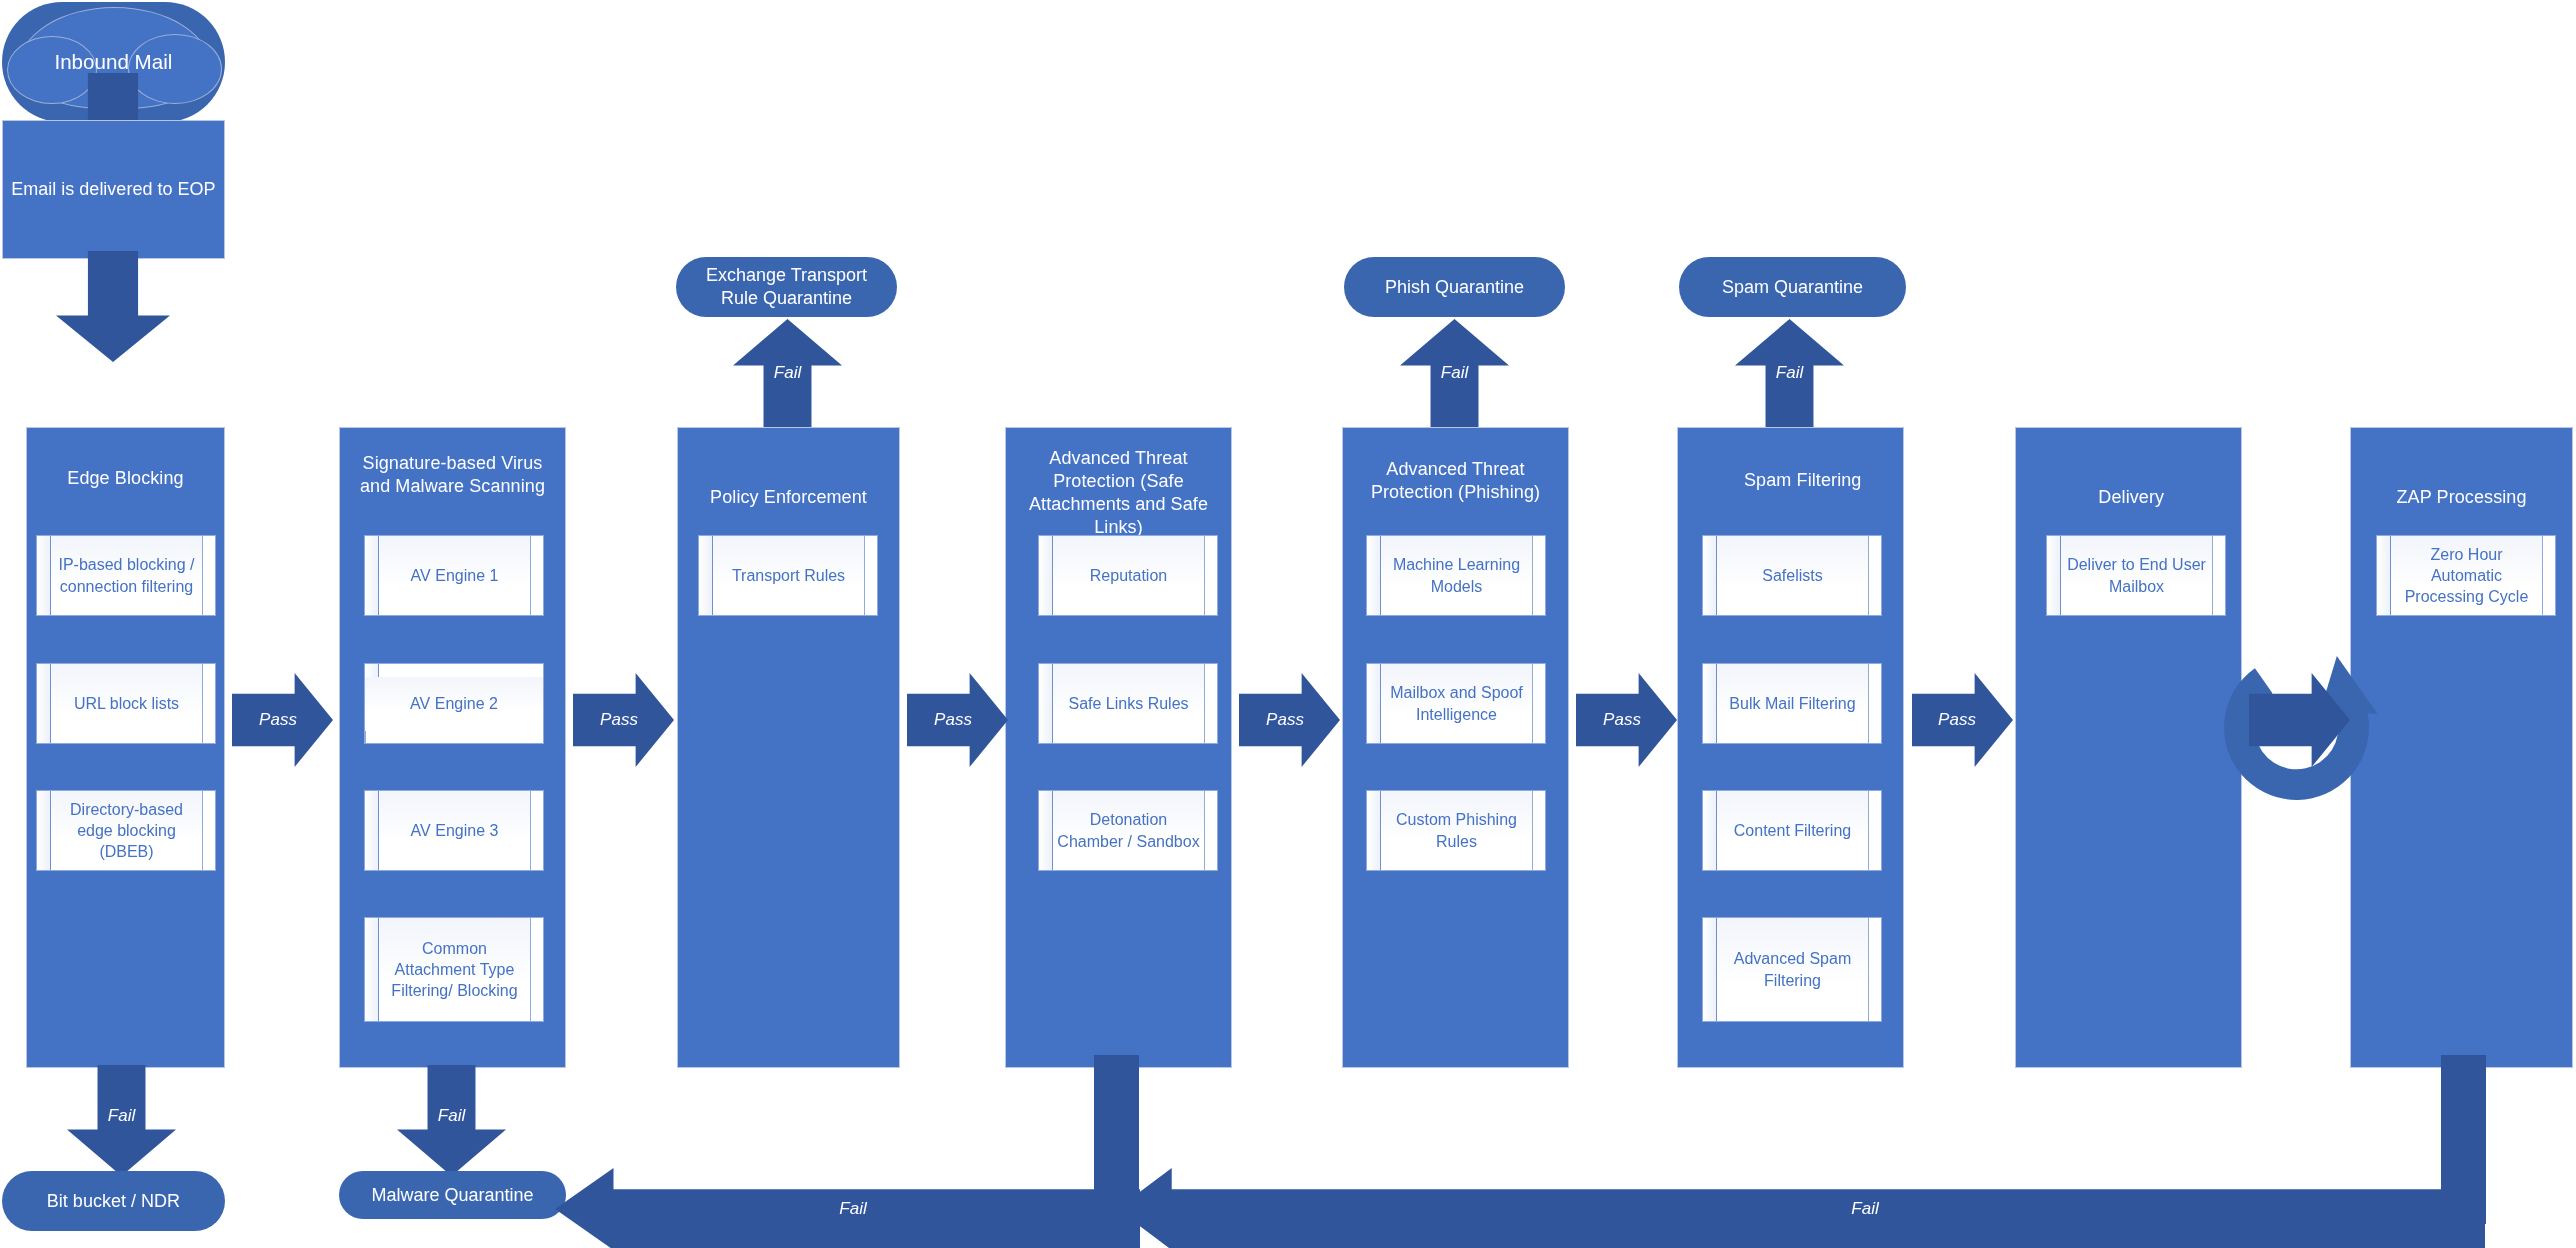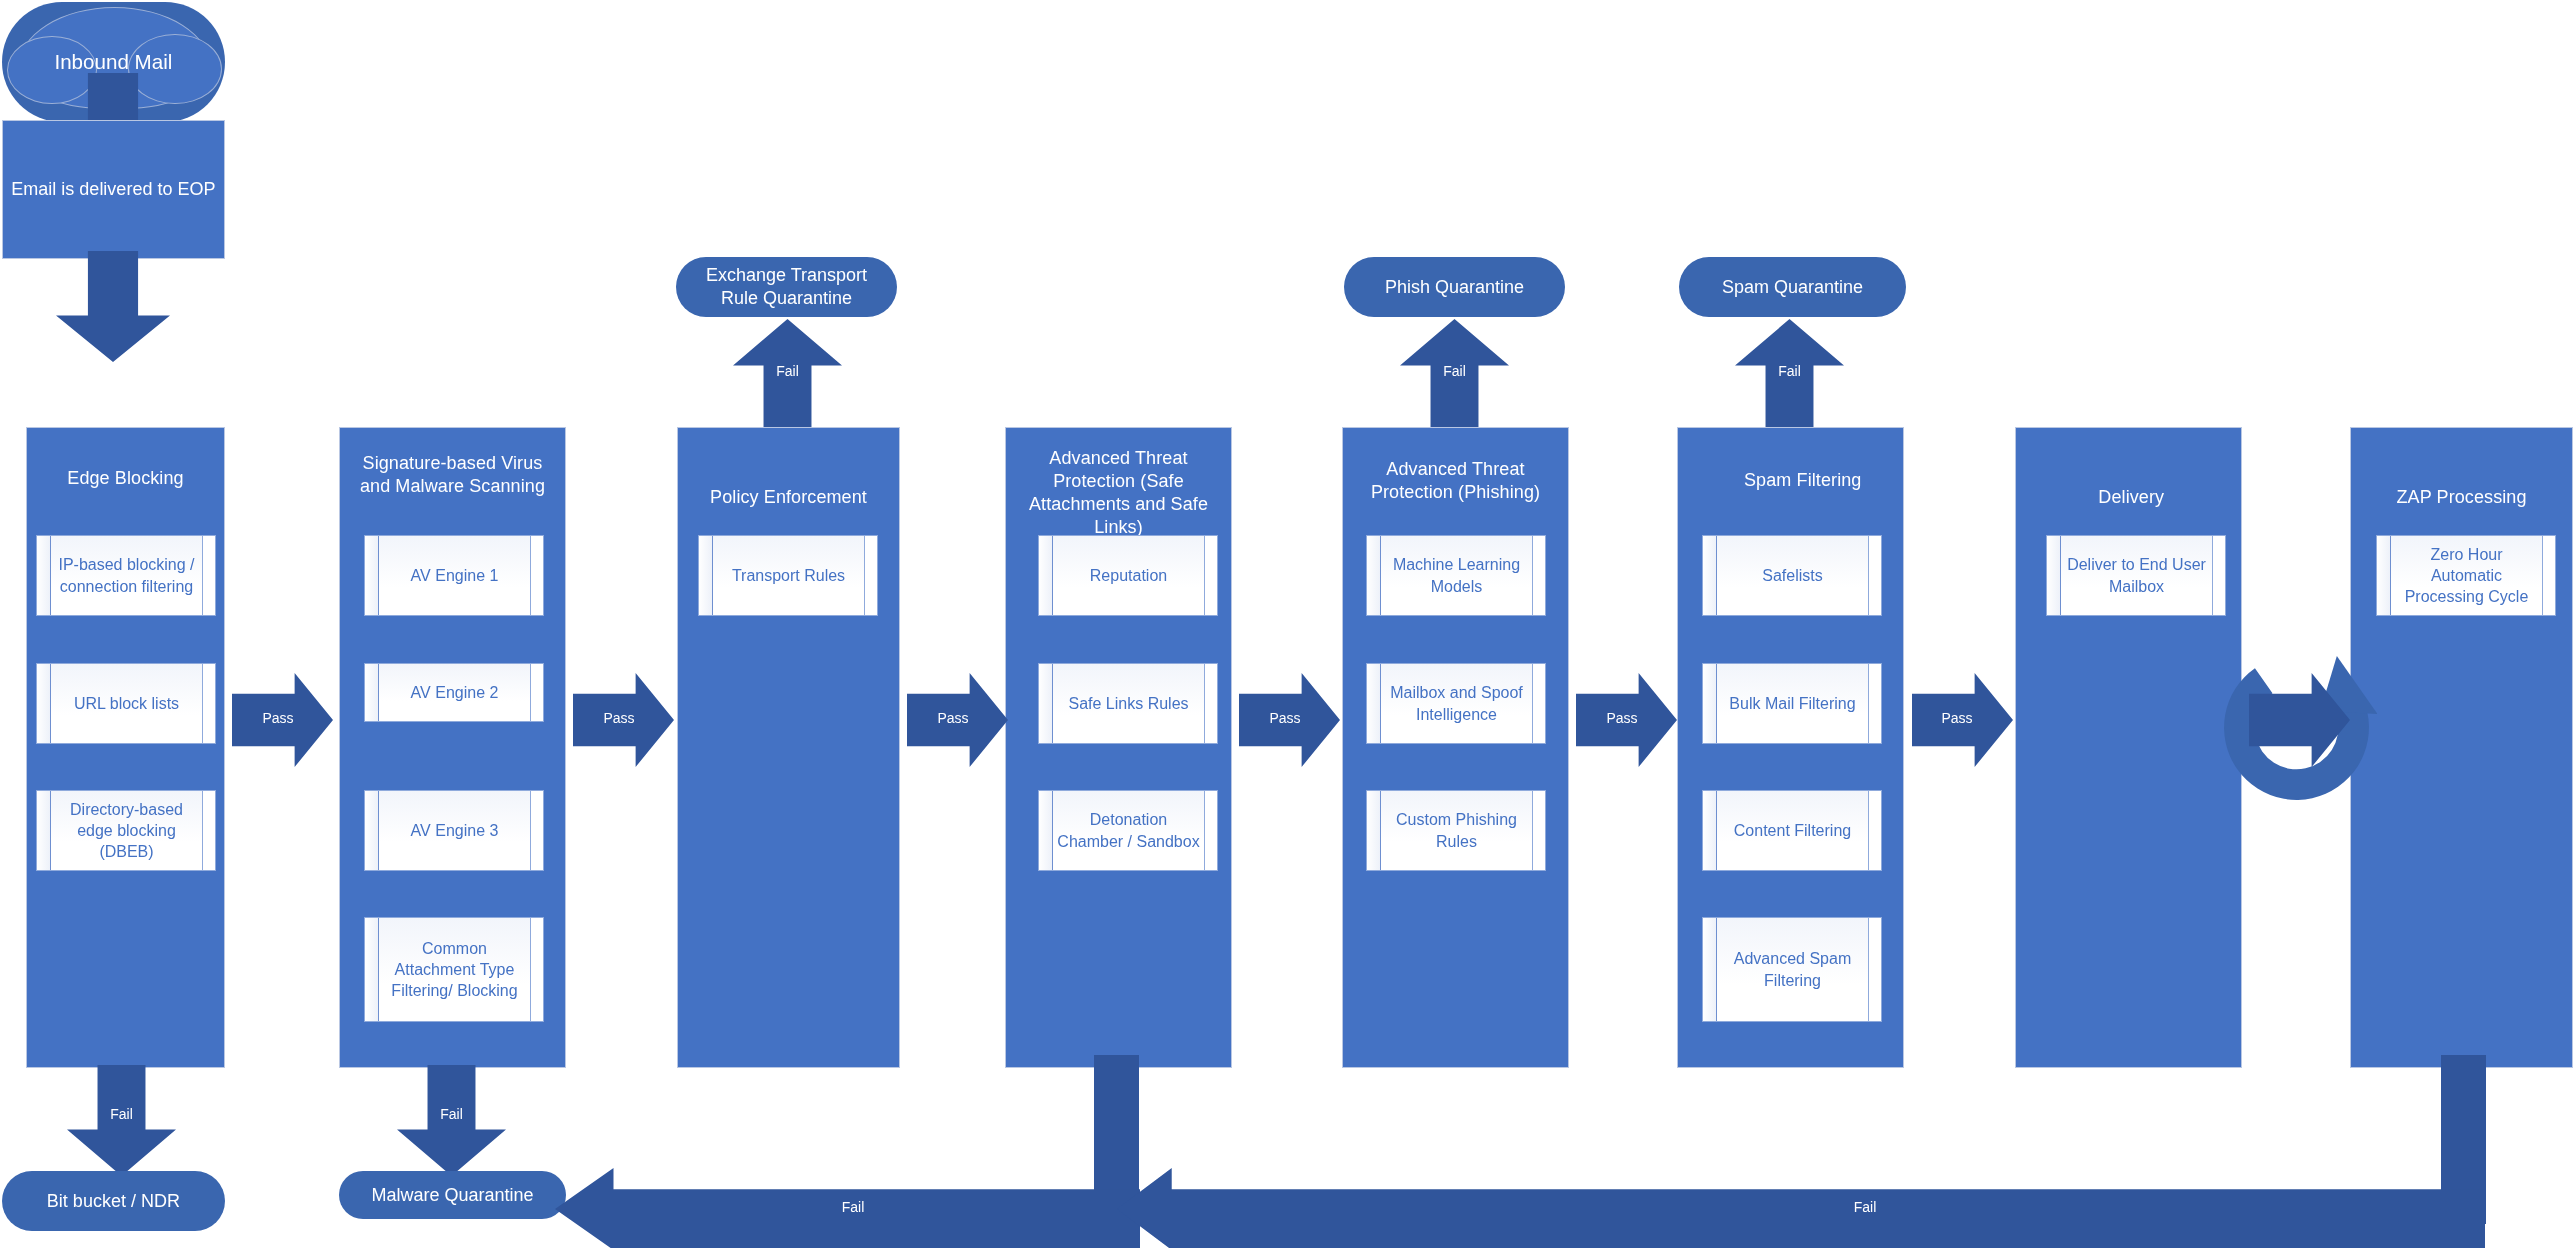--- a/index.html
+++ b/index.html
@@ -140,23 +140,24 @@
     background:#30559B;
   }
   .arrow-down{clip-path:polygon(28% 0,72% 0,72% 58%,100% 58%,50% 100%,0 58%,28% 58%);}
   .arrow-up{clip-path:polygon(50% 0,100% 42%,72% 42%,72% 100%,28% 100%,28% 42%,0 42%);}
   .arrow-right{clip-path:polygon(0 22%,62% 22%,62% 0,100% 50%,62% 100%,62% 78%,0 78%);}
   .arrow-left{clip-path:polygon(100% 22%,38% 22%,38% 0,0 50%,38% 100%,38% 78%,100% 78%);}
 
   .arrow-lbl{
     position:absolute;
     color:#ffffff;
-    font-size:14px;
+    font-size:17px;
     text-align:center;
     pointer-events:none;
+    font-style:italic;
   }
   .connector{position:absolute;background:#30559B;}
 
   .zap-cycle{position:absolute;}
 </style>
 </head>
 <body>
 
 <div id="canvas">
 
@@ -193,21 +194,21 @@
   </div>
 
   <div class="stage abs" style="left:339px;top:427px;width:227px;height:641px;">
     <div class="stage-title" style="top:24px;">Signature-based Virus and Malware Scanning</div>
   </div>
   <div class="subitem" style="left:364px;top:535px;width:180px;height:81px;">
     <div class="gutter"></div>
     <div class="body">AV Engine 1</div>
     <div class="tail"></div>
   </div>
-  <div class="subitem" style="left:364px;top:663px;width:180px;height:59px;">
+  <div class="subitem" style="left:364px;top:663px;width:180px;height:81px;flex-direction:column;">
     <div class="gutter"></div>
     <div class="body">AV Engine 2</div>
     <div class="tail"></div>
   </div>
   <div class="subitem" style="left:364px;top:790px;width:180px;height:81px;">
     <div class="gutter"></div>
     <div class="body">AV Engine 3</div>
     <div class="tail"></div>
   </div>
   <div class="subitem" style="left:364px;top:917px;width:180px;height:105px;">

